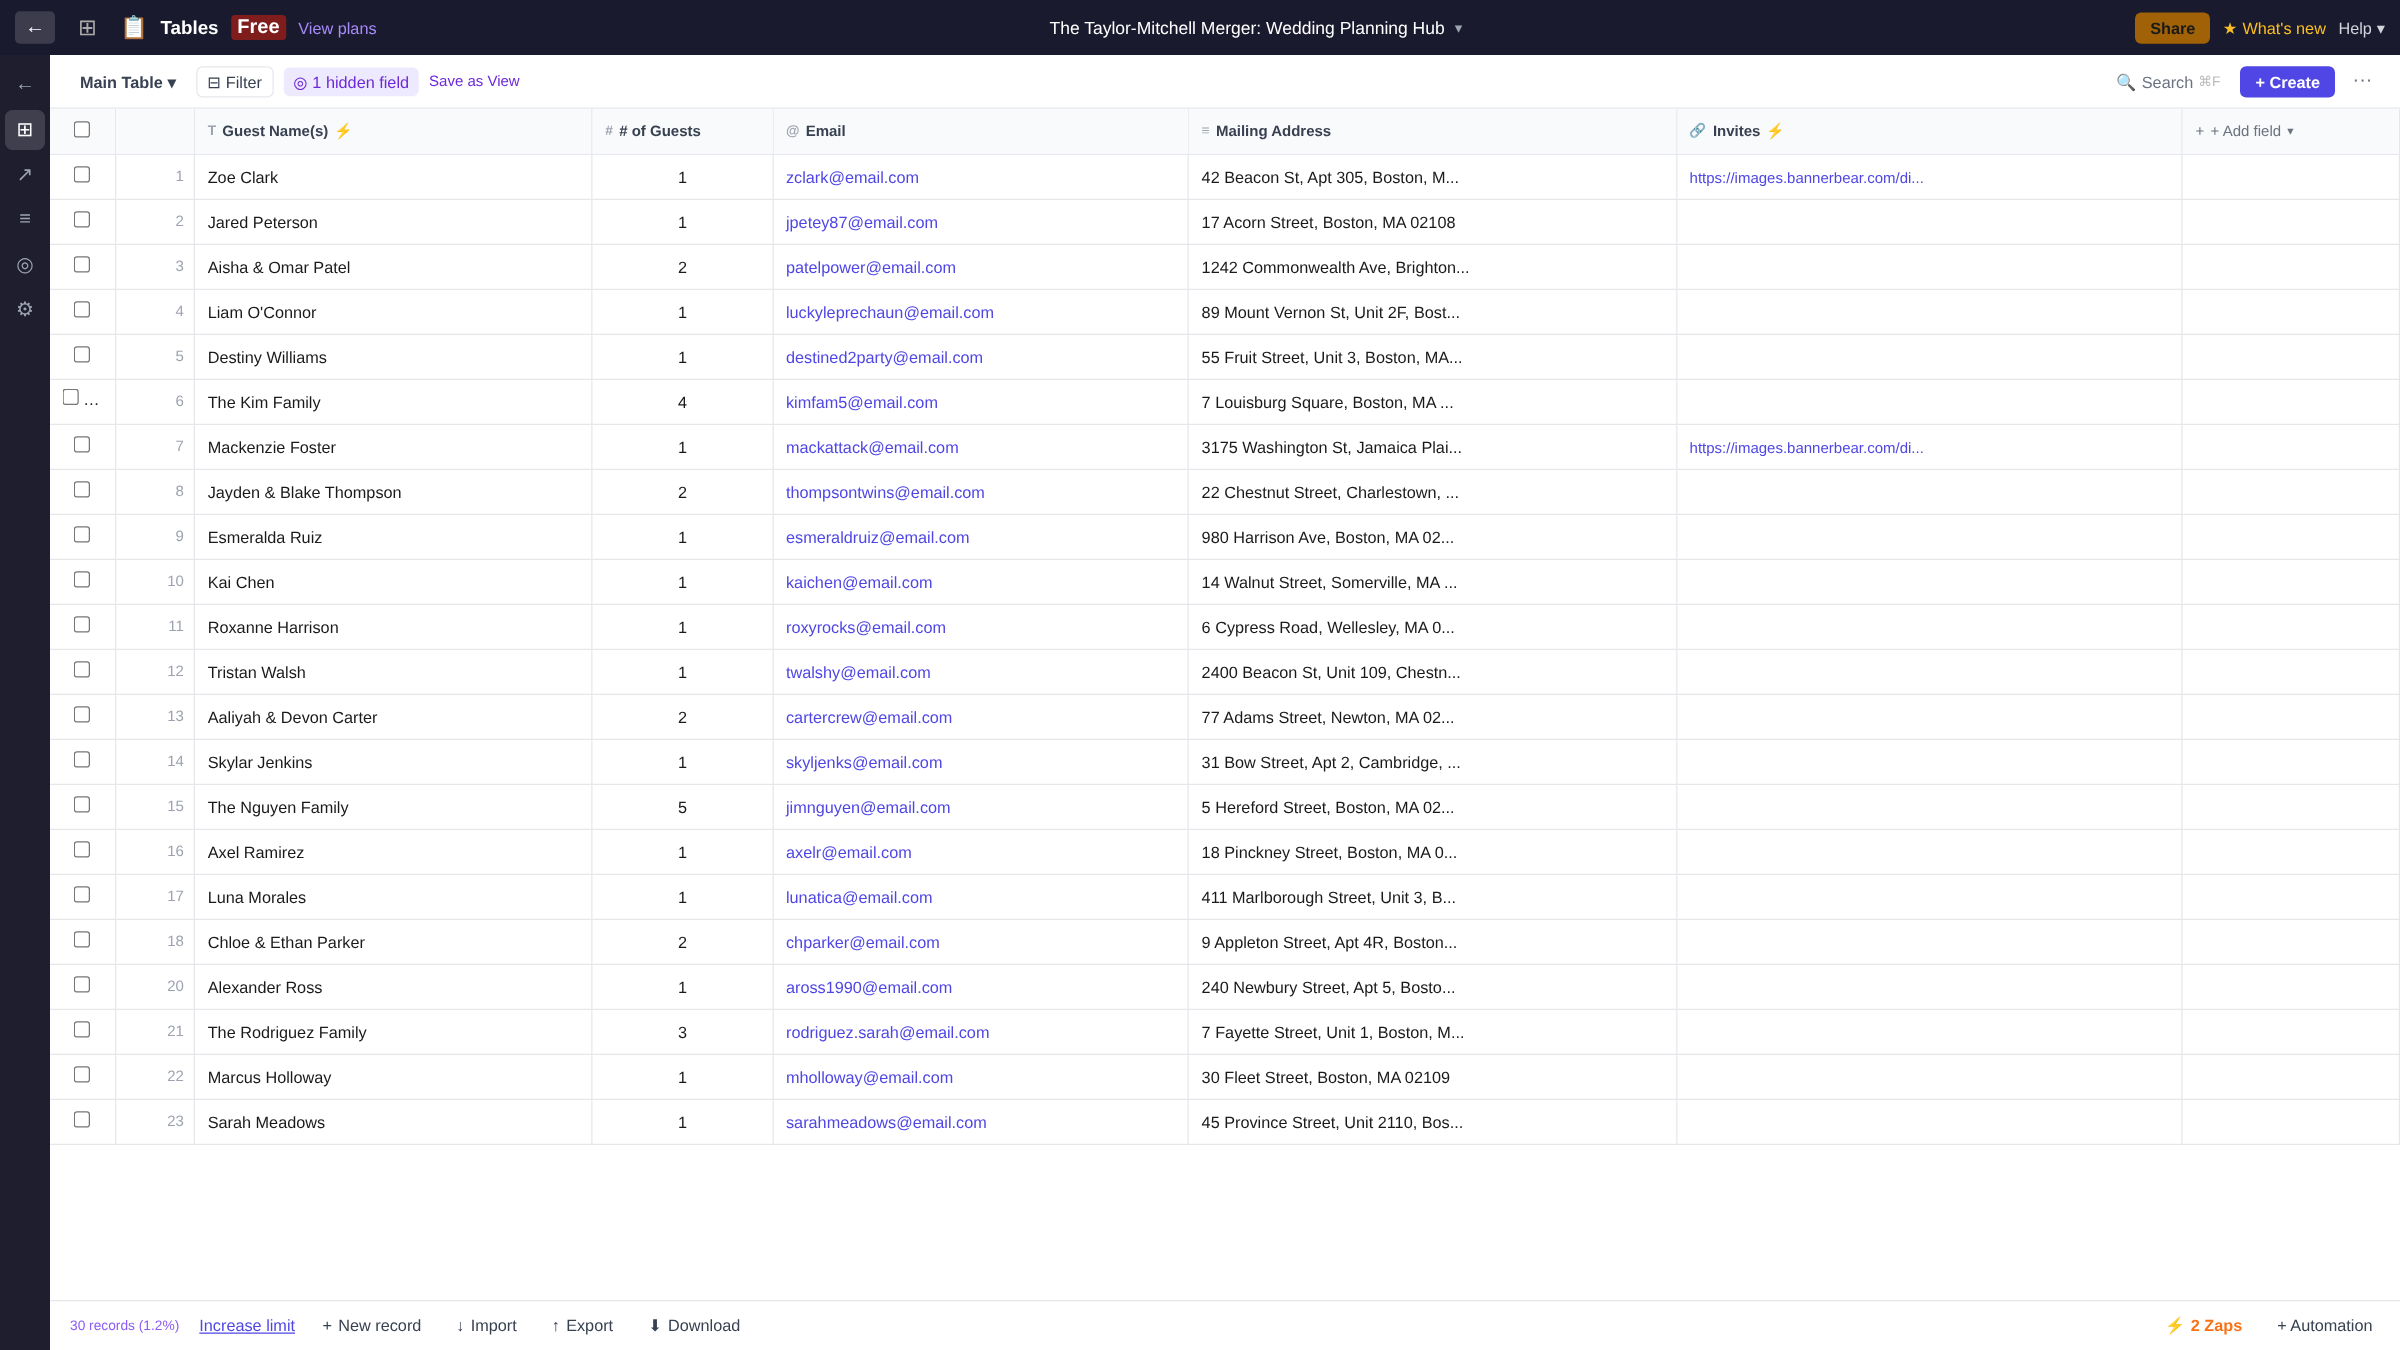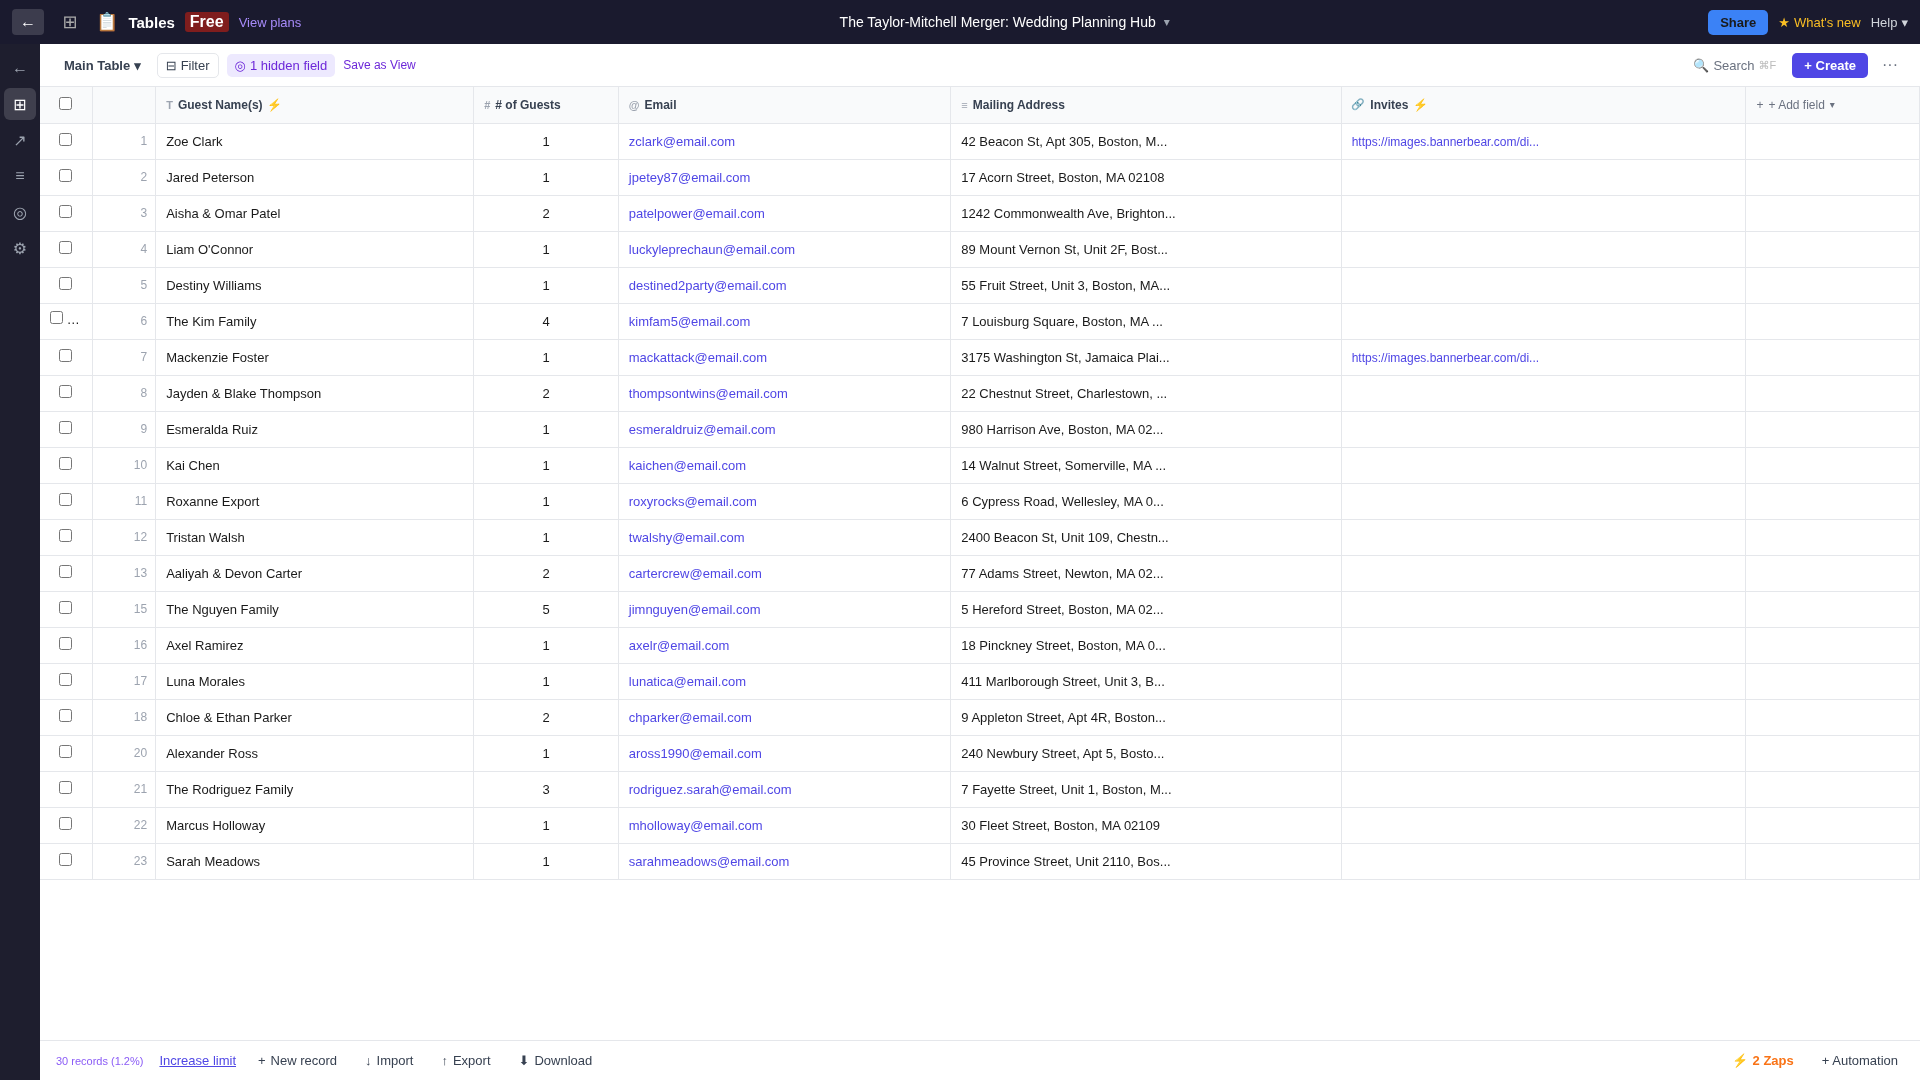--- a/index.html
+++ b/index.html
@@ -6,21 +6,21 @@
     body { font-family: -apple-system, BlinkMacSystemFont, 'Segoe UI', sans-serif; font-size: 13px; background: #fff; color: #1a1a1a; overflow: hidden; height: 1080px; width: 1920px; }
 
     
     .topbar { display: flex; align-items: center; background: #1a1a2e; color: #fff; height: 44px; padding: 0 12px; gap: 12px; }
     .topbar-left { display: flex; align-items: center; gap: 10px; }
     .topbar-center { flex: 1; display: flex; align-items: center; justify-content: center; gap: 8px; font-size: 14px; font-weight: 500; }
     .topbar-right { display: flex; align-items: center; gap: 10px; }
     .back-btn { background: rgba(255,255,255,0.15); border: none; color: #fff; padding: 4px 8px; border-radius: 4px; cursor: pointer; font-size: 16px; }
     .free-badge { background: #7f1d1d; color: #fff; font-size: 16px; padding: 1px 5px; border-radius: 3px; font-weight: 700; }
     .view-plans { color: #a78bfa; font-size: 13px; text-decoration: none; cursor: pointer; }
-    .share-btn { background: #3b82f6; color: #1a1a1a; border: none; padding: 5px 12px; border-radius: 5px; font-size: 13px; font-weight: 600; cursor: pointer; }
+    .share-btn { background: #a16207; color: #1a1a1a; border: none; padding: 5px 12px; border-radius: 5px; font-size: 13px; font-weight: 600; cursor: pointer; }
     .whats-new-btn { color: #fbbf24; font-size: 13px; cursor: pointer; display: flex; align-items: center; gap: 4px; background: none; border: none; }
     .help-btn { color: #d1d5db; font-size: 13px; cursor: pointer; display: flex; align-items: center; gap: 4px; background: none; border: none; }
 
     
     .main-layout { display: flex; height: calc(1080px - 44px); }
 
     
     .sidebar { width: 40px; background: #1e1e2e; display: flex; flex-direction: column; align-items: center; padding: 8px 0; gap: 4px; }
     .sidebar-icon { width: 32px; height: 32px; display: flex; align-items: center; justify-content: center; border-radius: 6px; color: #9ca3af; font-size: 16px; cursor: pointer; }
     .sidebar-icon.active { background: rgba(255,255,255,0.15); color: #fff; }
@@ -287,21 +287,21 @@
               <td class="col-guest">Kai Chen</td>
               <td class="col-guests-num" style="text-align: center;">1</td>
               <td class="col-email"><a href="#" class="email-link">kaichen@email.com</a></td>
               <td class="col-address">14 Walnut Street, Somerville, MA ...</td>
               <td class="col-invites"></td>
               <td class="col-add"></td>
             </tr>
             <tr class="row-hover">
               <td class="checkbox-cell col-check"><input type="checkbox" style=""></td>
               <td class="row-num-cell col-row-num">11</td>
-              <td class="col-guest">Roxanne Export</td>
+              <td class="col-guest">Roxanne Harrison</td>
               <td class="col-guests-num" style="text-align: center;">1</td>
               <td class="col-email"><a href="#" class="email-link">roxyrocks@email.com</a></td>
               <td class="col-address">6 Cypress Road, Wellesley, MA 0...</td>
               <td class="col-invites"></td>
               <td class="col-add"></td>
             </tr>
             <tr class="row-hover">
               <td class="checkbox-cell col-check"><input type="checkbox" style=""></td>
               <td class="row-num-cell col-row-num">12</td>
               <td class="col-guest">Tristan Walsh</td>
@@ -311,20 +311,30 @@
               <td class="col-invites"></td>
               <td class="col-add"></td>
             </tr>
             <tr class="row-hover">
               <td class="checkbox-cell col-check"><input type="checkbox" style=""></td>
               <td class="row-num-cell col-row-num">13</td>
               <td class="col-guest">Aaliyah &amp; Devon Carter</td>
               <td class="col-guests-num" style="text-align: center;">2</td>
               <td class="col-email"><a href="#" class="email-link">cartercrew@email.com</a></td>
               <td class="col-address">77 Adams Street, Newton, MA 02...</td>
+              <td class="col-invites"></td>
+              <td class="col-add"></td>
+            </tr>
+            <tr class="row-hover">
+              <td class="checkbox-cell col-check"><input type="checkbox" style=""></td>
+              <td class="row-num-cell col-row-num">14</td>
+              <td class="col-guest">Skylar Jenkins</td>
+              <td class="col-guests-num" style="text-align: center;">1</td>
+              <td class="col-email"><a href="#" class="email-link">skyljenks@email.com</a></td>
+              <td class="col-address">31 Bow Street, Apt 2, Cambridge, ...</td>
               <td class="col-invites"></td>
               <td class="col-add"></td>
             </tr>
             <tr class="row-hover">
               <td class="checkbox-cell col-check"><input type="checkbox" style=""></td>
               <td class="row-num-cell col-row-num">15</td>
               <td class="col-guest">The Nguyen Family</td>
               <td class="col-guests-num" style="text-align: center;">5</td>
               <td class="col-email"><a href="#" class="email-link">jimnguyen@email.com</a></td>
               <td class="col-address">5 Hereford Street, Boston, MA 02...</td>

